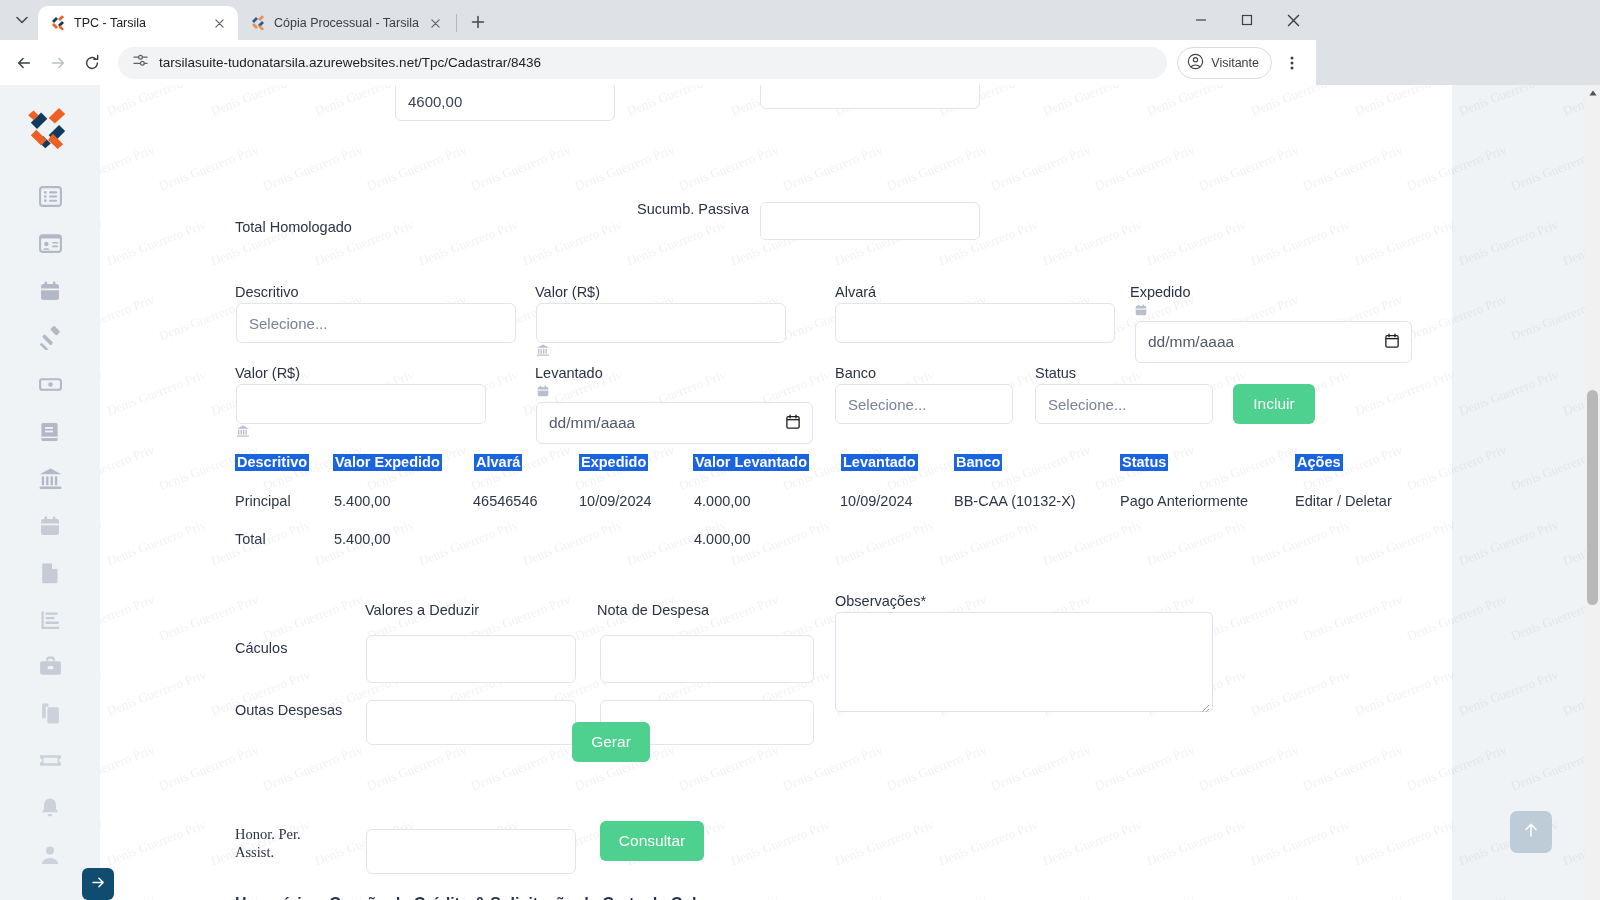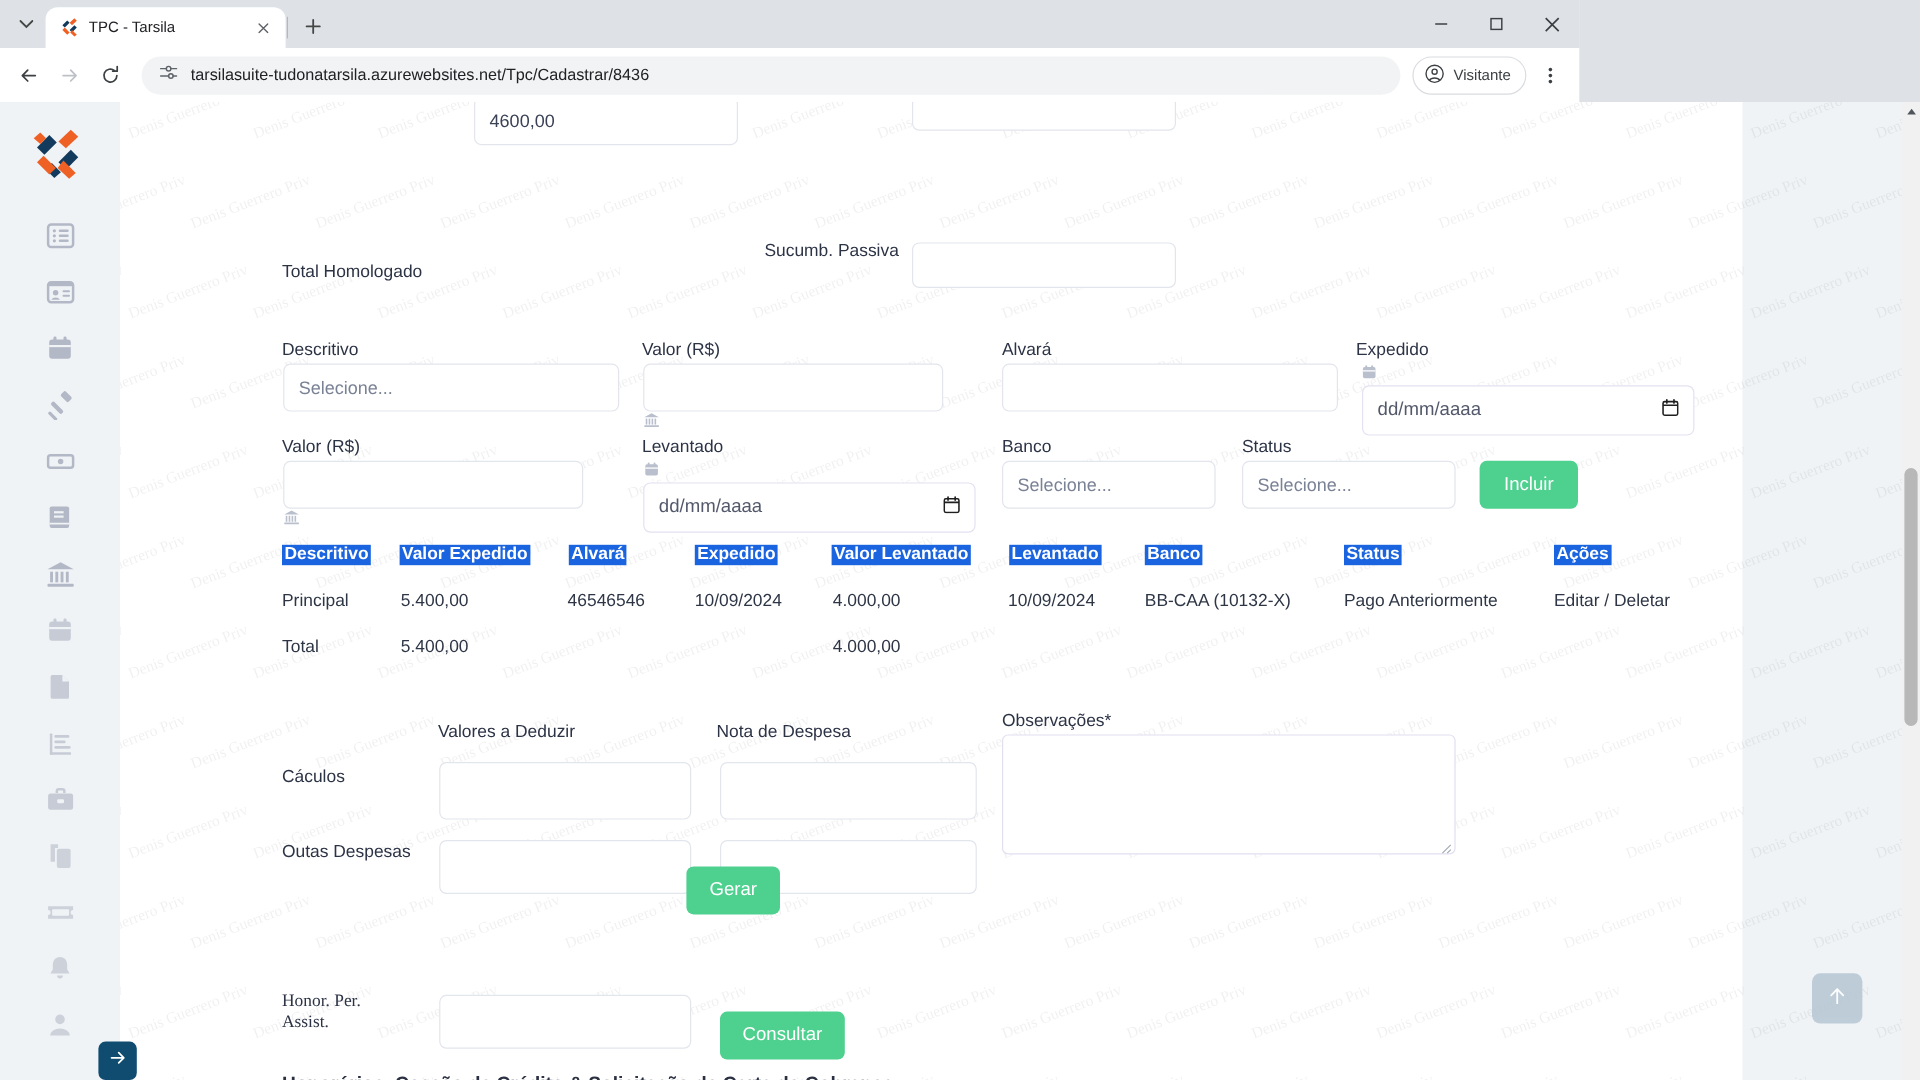--- a/index.html
+++ b/index.html
@@ -190,20 +190,39 @@
         </svg>
       </span>
       <span class="title">TPC - Tarsila</span>
       <span class="closex">
         <svg width="9" height="9" viewBox="0 0 10 10">
             <path d="M1 1 L9 9 M9 1 L1 9" stroke="#5f6368" stroke-width="1.3" stroke-linecap="round"></path>
           </svg>
       </span>
     </div>
 
+    <div class="tab inactive">
+      <span class="favicon">
+        <svg width="16" height="16" viewBox="0 0 32 32">
+          <g>
+            <path d="M4 12 L12 4 L16 8 L8 16 Z" fill="#2c5f8f"></path>
+            <path d="M16 20 L24 12 L28 16 L20 24 Z" fill="#2c5f8f"></path>
+            <path d="M4 20 L12 28 L16 24 L8 16 Z" fill="#ef8c4f"></path>
+            <path d="M16 8 L24 0.5 L28 4.5 L20 12 Z" fill="#ef8c4f"></path>
+            <path d="M20 20 L28 28 L24 31 L17 24 Z" fill="#ef8c4f"></path>
+          </g>
+        </svg>
+      </span>
+      <span class="title">Cópia Processual - Tarsila</span>
+      <span class="closex">
+        <svg width="9" height="9" viewBox="0 0 10 10">
+            <path d="M1 1 L9 9 M9 1 L1 9" stroke="#5f6368" stroke-width="1.3" stroke-linecap="round"></path>
+          </svg>
+      </span>
+    </div>
 
     <div class="tab-sep"></div>
 
     <div class="newtab">
       <svg width="14" height="14" viewBox="0 0 14 14">
           <path d="M7 1.5 V12.5 M1.5 7 H12.5" stroke="#444746" stroke-width="1.5" stroke-linecap="round"></path>
         </svg>
     </div>
 
     <div class="winctrls">
@@ -798,21 +817,21 @@
         </span>
       </div>
 
       <button class="btn-green abs" style="left:472px; top:601px; width:78px; height:40px; top:601px;margin-top:36px;">Gerar</button>
 
       <div class="abs" style="left:135px; top:740px; width:120px; line-height:18px;font-family:Liberation Serif, serif;">
         <span class="lbl">Honor. Per.</span><br>
         <span class="lbl">Assist.</span>
       </div>
       <div class="inp abs" style="left:266px; top:744px; width:210px; height:45px;"></div>
-      <button class="btn-green abs" style="left:500px; top:758px; width:104px; height:40px;">Consultar</button>
+      <button class="btn-green abs" style="left:500px; top:736px; width:104px; height:40px;">Consultar</button>
 
       <span class="section-h abs" style="left:135px; top:810px;">Honorários, Cessão de Crédito &amp; Solicitação de Carta de Cobrança</span>
 
     </div>
 
     <div class="to-top">
       <span>
         <svg width="20" height="20" viewBox="0 0 20 20">
             <path d="M10 16 V4.5 M5 9.5 L10 4.2 L15 9.5" stroke="#fff" stroke-width="1.5" fill="none" stroke-linecap="round" stroke-linejoin="round"></path>
           </svg>

